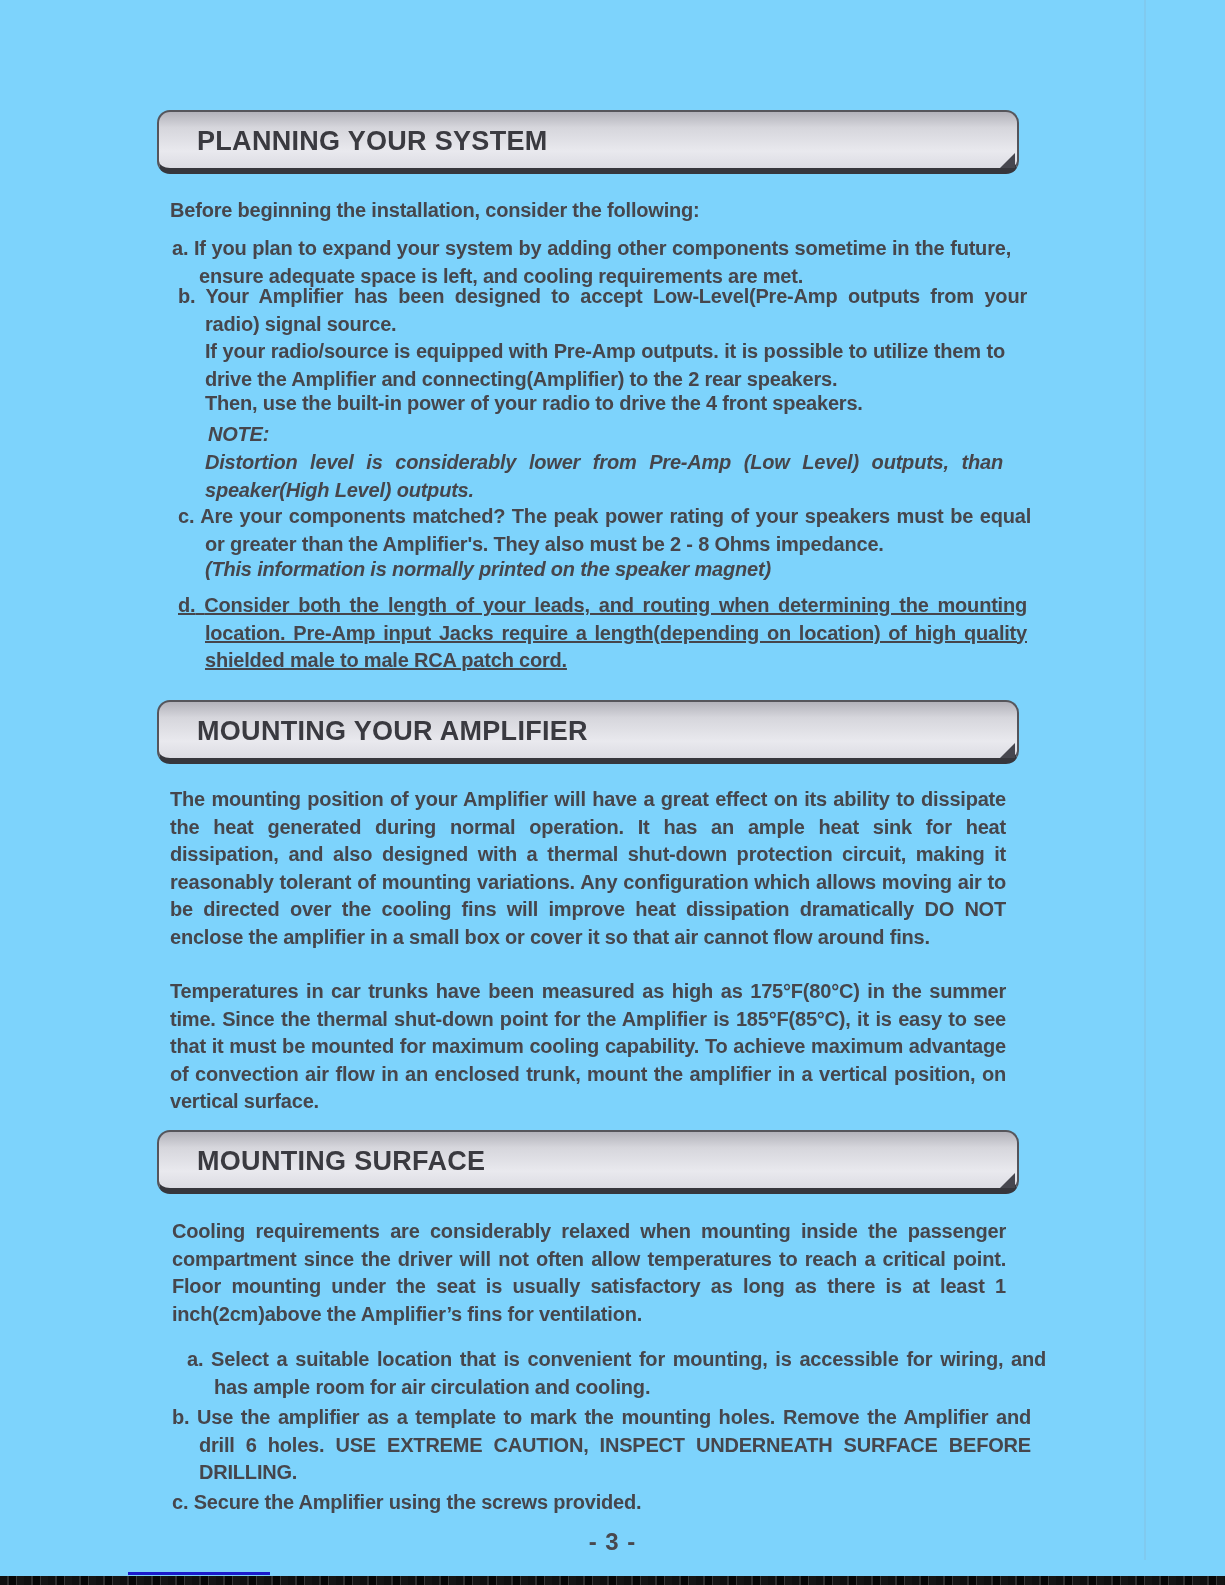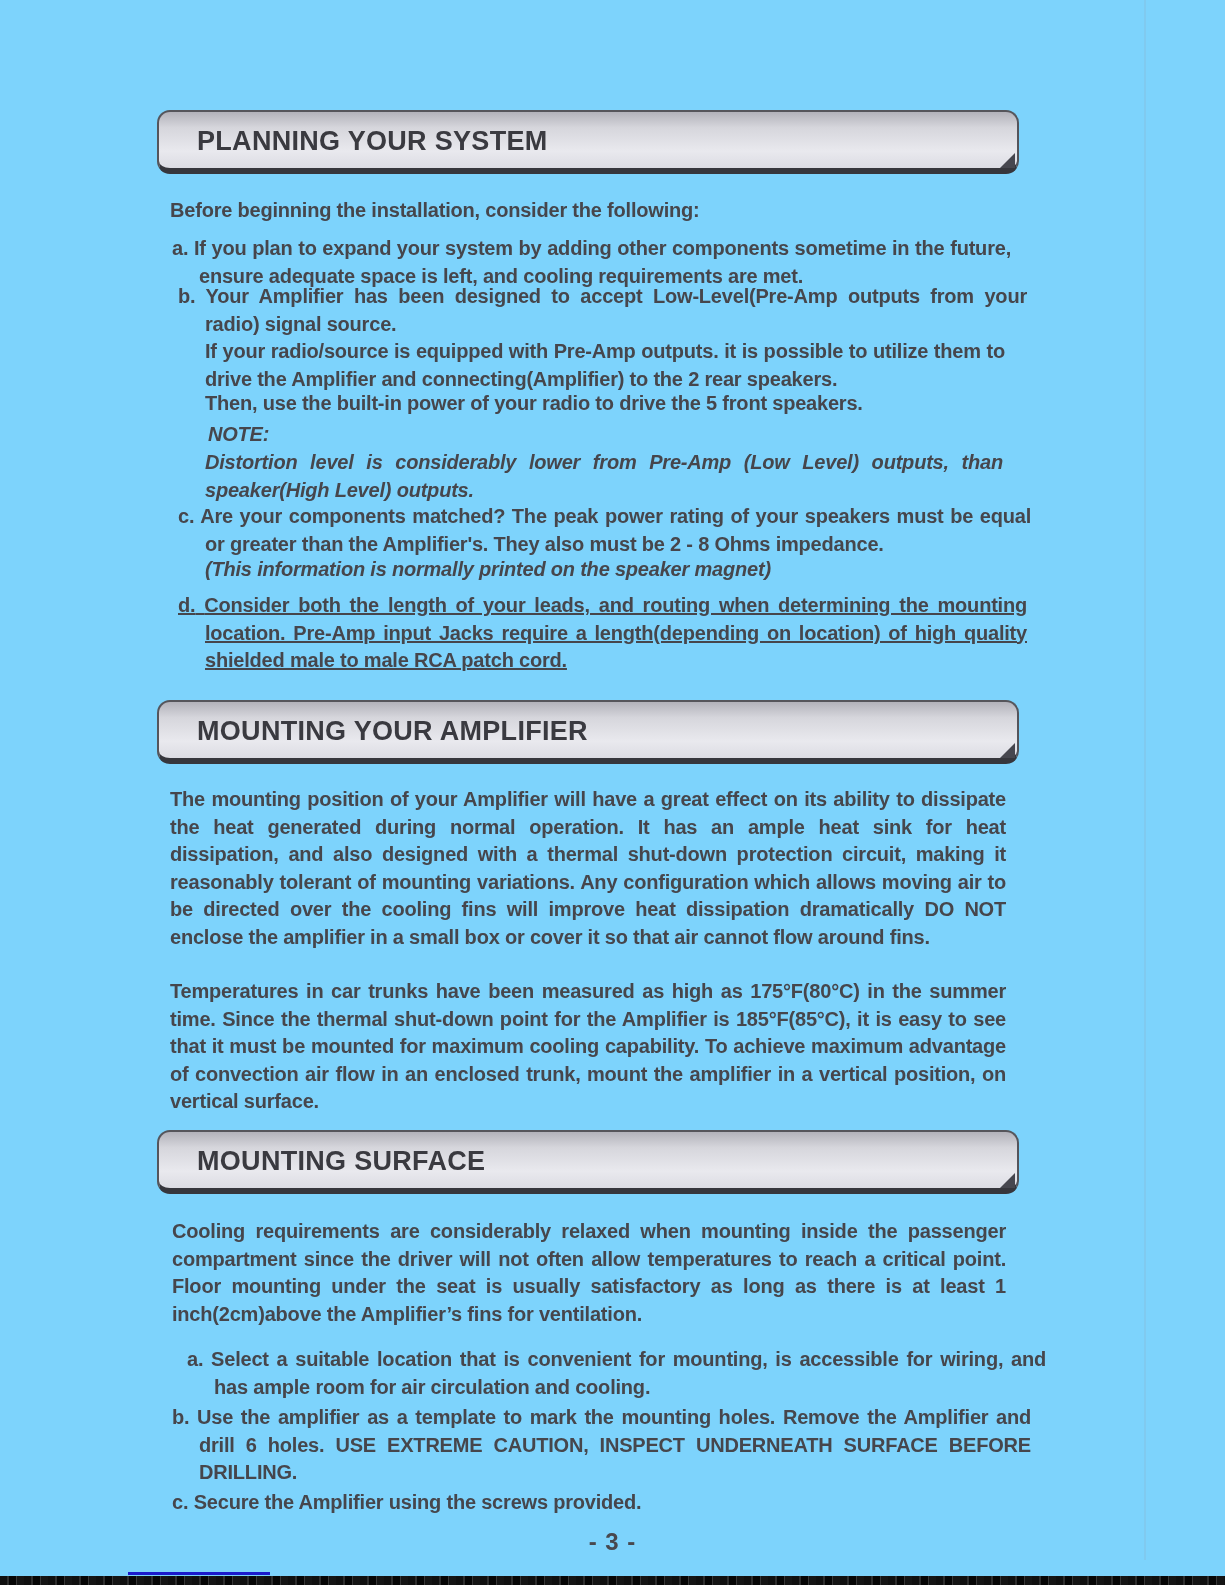--- a/index.html
+++ b/index.html
@@ -76,21 +76,21 @@
   <div class="txt li" style="left:172px; top:227px; width:812px;margin-top:8px;">
     <span>a.</span>
     <span>If you plan to expand your system by adding other components sometime in the future, ensure adequate space is left, and cooling requirements are met.</span>
   </div>
 
   <div class="txt li" style="left:178px; top:283px; width:822px;">
     <span>b.</span>
     <span>Your Amplifier has been designed to accept Low-Level(Pre-Amp outputs from your radio)  signal source.</span>
   </div>
   <div class="txt" style="left:205px; top:338px; width:800px;">If your radio/source is equipped with Pre-Amp outputs. it is possible to utilize them to drive the Amplifier and connecting(Amplifier)  to the 2 rear speakers.</div>
-  <div class="txt nojust" style="left:205px; top:390px; width:800px;">Then, use the built-in power of your radio to drive the 5 front speakers.</div>
+  <div class="txt nojust" style="left:205px; top:390px; width:800px;">Then, use the built-in power of your radio to drive the 4 front speakers.</div>
 
   <div class="txt ital nojust" style="left:208px; top:421px; width:795px;">NOTE:</div>
   <div class="txt ital" style="left:205px; top:449px; width:798px;">Distortion level is considerably lower from Pre-Amp (Low Level) outputs, than speaker(High Level) outputs.</div>
 
   <div class="txt li" style="left:178px; top:503px; width:826px;">
     <span>c.</span>
     <span>Are your components matched? The peak power rating of your speakers must be equal or greater than the Amplifier's. They also must be 2 - 8 Ohms impedance.</span>
   </div>
   <div class="txt ital nojust" style="left:205px; top:556px; width:798px;">(This information is normally printed on the speaker magnet)</div>
 

